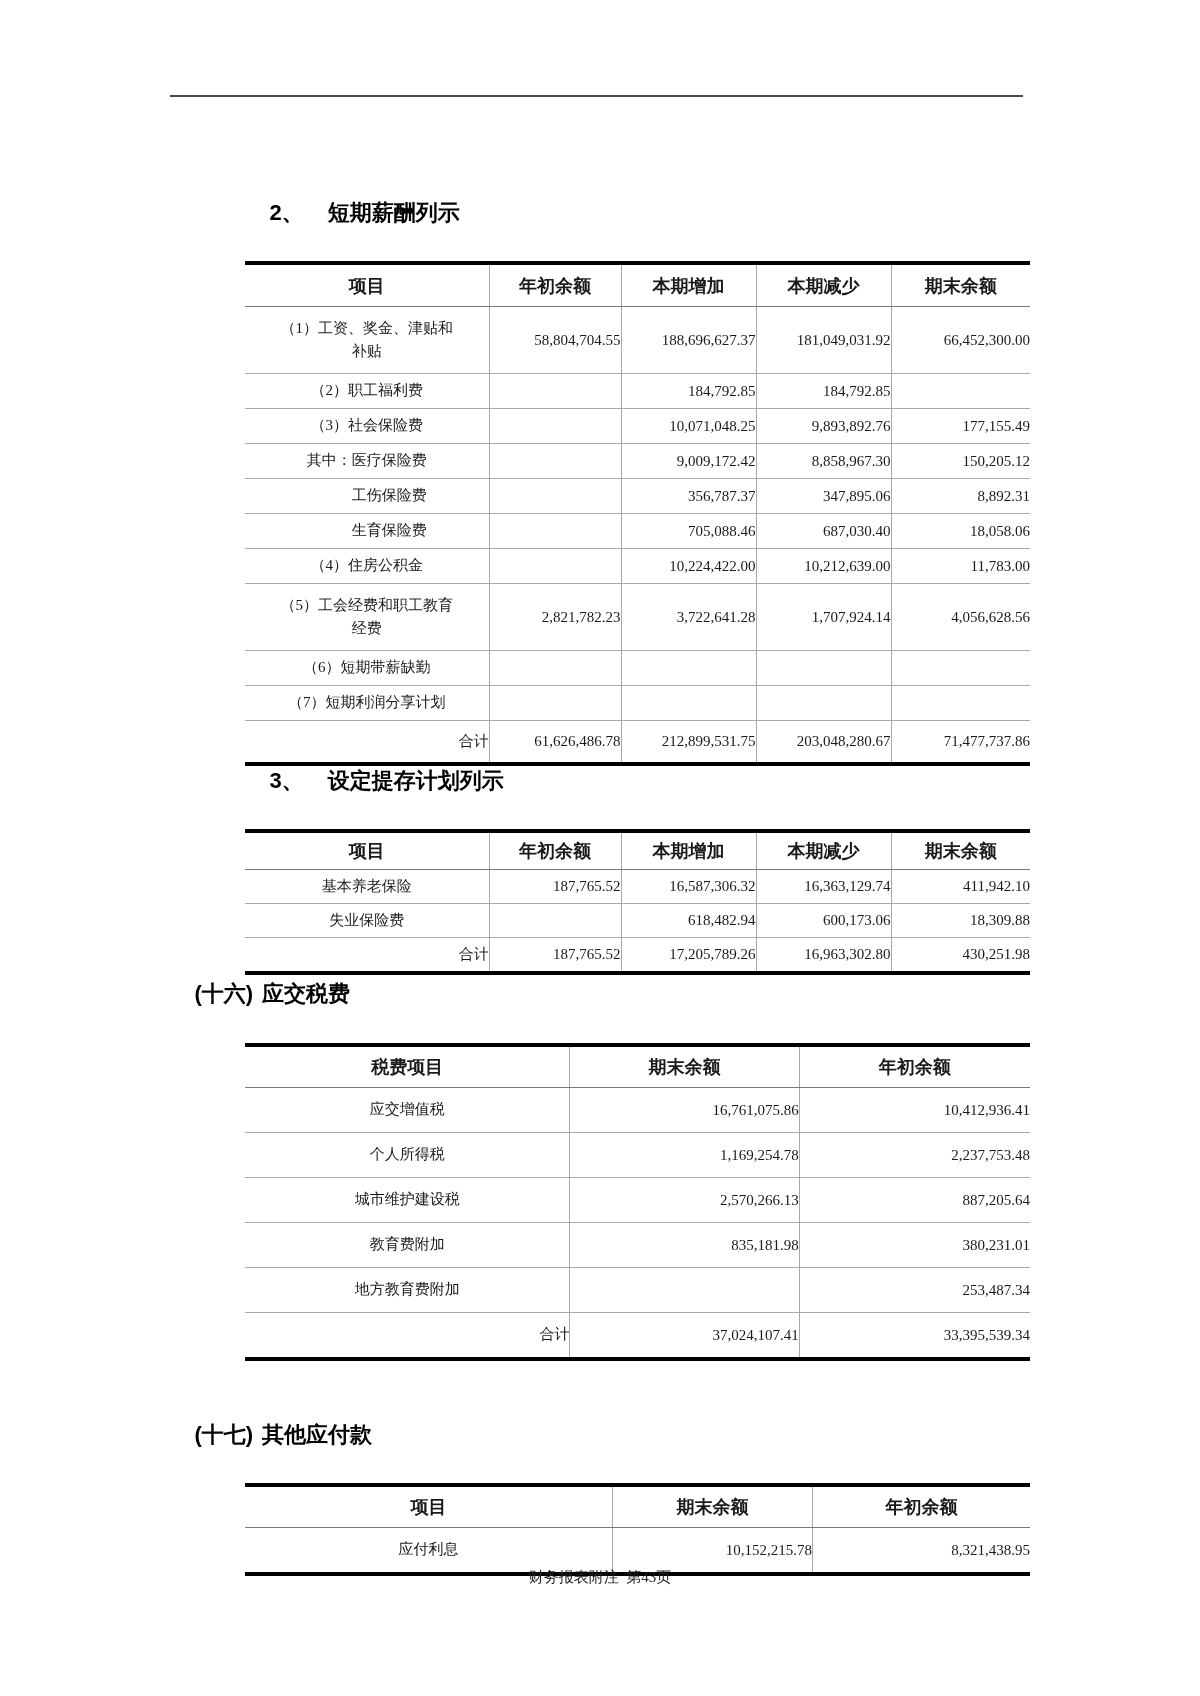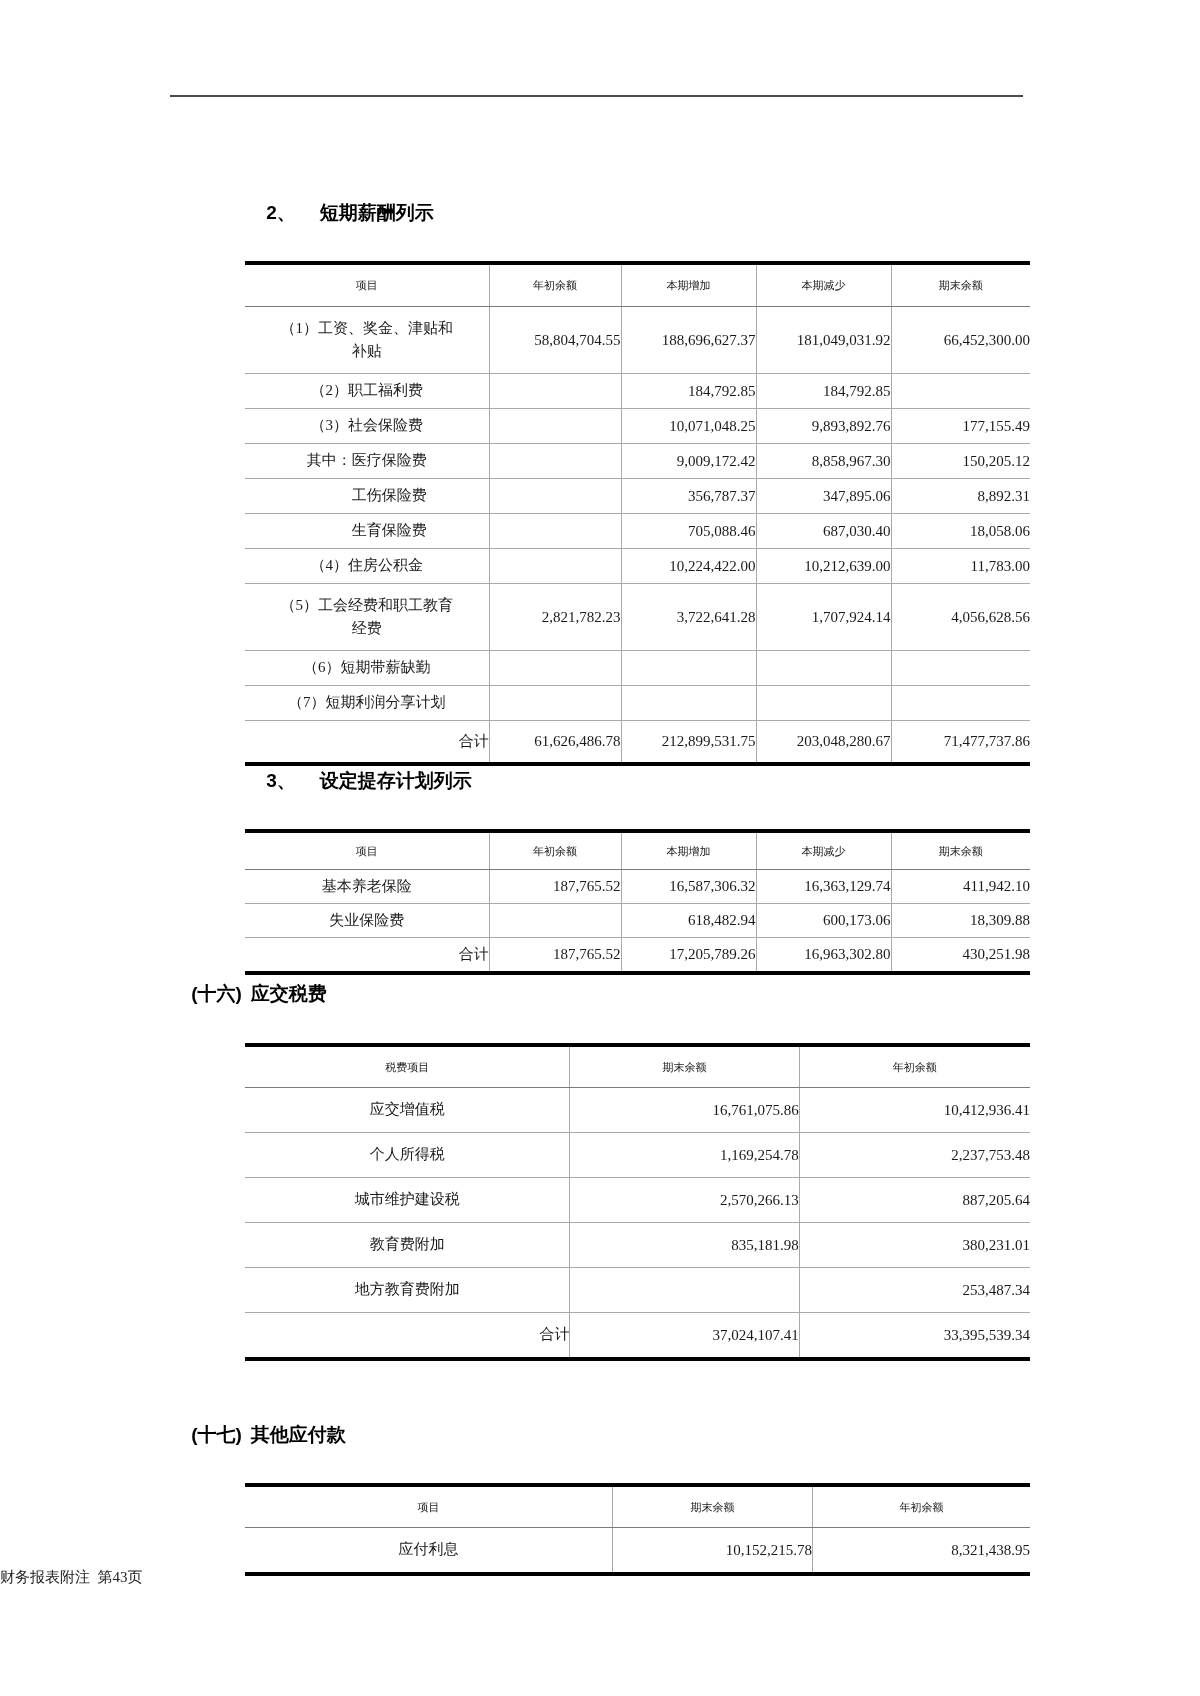--- a/index.html
+++ b/index.html
@@ -15,41 +15,41 @@
     position:absolute;top:95px;left:170px;width:853px;height:2px;
     background:#4a4a4a;
   }
   .section{position:absolute;left:0;width:1200px;}
   #sec2{top:174px;}
   #sec3{top:742px;}
   #sec16{top:955px;}
   #sec17{top:1396px;}
   .section-heading{
     font-family:"Liberation Sans","DejaVu Sans",sans-serif;
-    font-weight:700;font-size:19px;line-height:26px;color:#000;
+    font-weight:700;font-size:22px;line-height:26px;color:#000;
     white-space:pre;
   }
   #sec2 .section-heading,#sec3 .section-heading{margin-left:245px;}
   #sec16 .section-heading,#sec17 .section-heading{margin-left:170px;}
   #sec2 .sec-num,#sec3 .sec-num{margin-right:24px;}
   #sec16 .sec-num,#sec17 .sec-num{margin-right:9px;}
 
   table.fin{
     width:785px;margin-left:245px;
     border-collapse:collapse;table-layout:fixed;
     border-top:4px solid #000;border-bottom:4px solid #000;
   }
   #sec2 table.fin{margin-top:9px;}
   #sec3 table.fin{margin-top:9px;}
   #sec16 table.fin{margin-top:10px;}
   #sec17 table.fin{margin-top:9px;}
 
   table.fin th{
-    font-weight:400;text-align:center;vertical-align:middle;
-    font-size:11px;color:#1a1a1a;
+    font-weight:700;text-align:center;vertical-align:middle;
+    font-size:18px;color:#1a1a1a;
     border-bottom:1px solid #7a7a7a;
     padding:0;
   }
   table.fin td{
     font-size:15px;color:#1a1a1a;vertical-align:middle;
     border-top:1px solid #a9a9a9;
     padding:0;
   }
   table.fin tbody tr:first-child td{border-top:none;}
   table.fin th + th, table.fin td + td{border-left:1px solid #a9a9a9;}
@@ -65,21 +65,21 @@
   tr.total td.label{text-align:right;padding-left:0;}
 
   .t1 th{height:41px;} .t1 td{height:34px;}
   .t1 tr.tall td{height:66px;} .t1 tr.total td{height:41px;}
   .t3 th{height:36px;} .t3 td{height:33px;}
   .t16 th{height:40px;} .t16 td{height:44px;}
   .t17 th{height:40px;} .t17 td{height:44px;}
 
   .footer{
     position:absolute;top:1568px;left:0;width:1200px;
-    font-size:15px;color:#222;white-space:pre;
+    text-align:center;font-size:15px;color:#222;white-space:pre;
   }
 </style>
 </head>
 <body>
 
 <div class="top-rule"></div>
 
 <div class="section" id="sec2">
   <div class="section-heading">
     <span class="sec-num">2、</span><span class="sec-title">短期薪酬列示</span>

